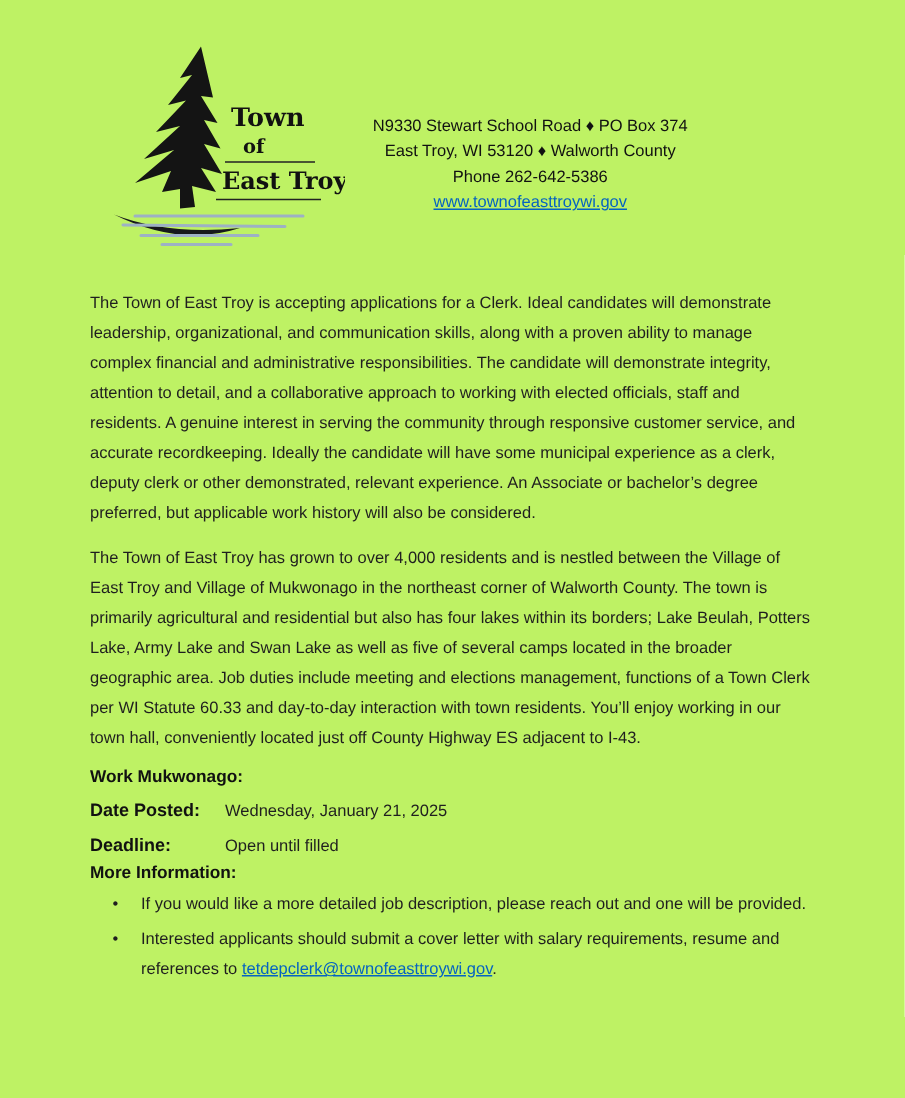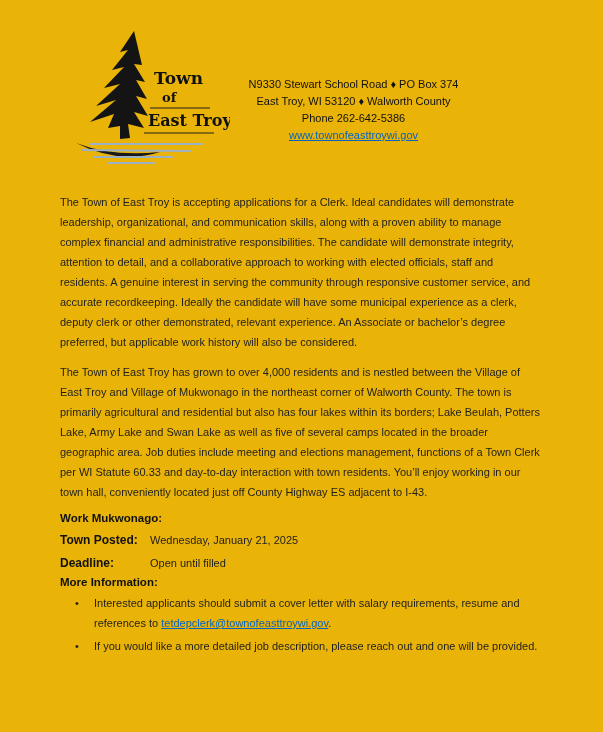--- a/index.html
+++ b/index.html
@@ -2,21 +2,21 @@
 <html><head>
 <meta charset="utf-8">
 <style>
   * { margin: 0; padding: 0; box-sizing: border-box; }
   html, body { background: #ffffff; }
   body {
     width: 603px; height: 732px; overflow: hidden;
     font-family: "Liberation Sans", sans-serif;
     color: #1f1f1f;
   }
-  .page { width: 603px; height: 732px; background: #eab308; }
+  .page { width: 603px; height: 732px; background: #bef264; }
 
   
   .header { display: flex; padding: 26px 40px 0 50px; }
   .logo { width: 180px; flex: 0 0 auto; }
   .logo svg { display: block; }
   .logo-text { font-family: "DejaVu Serif", serif; font-weight: bold; fill: #111; }
   .contact {
     width: 235px; margin-left: 6px; margin-top: 50px;
     text-align: center; font-size: 11px; line-height: 17px; color: #111;
   }
@@ -89,29 +89,29 @@
   </header>
 
   <main>
     <p class="body-para">The Town of East Troy is accepting applications for a Clerk. Ideal candidates will demonstrate leadership, organizational, and communication skills, along with a proven ability to manage complex financial and administrative responsibilities. The candidate will demonstrate integrity, attention to detail, and a collaborative approach to working with elected officials, staff and residents. A genuine interest in serving the community through responsive customer service, and accurate recordkeeping.  Ideally the candidate will have some municipal experience as a clerk, deputy clerk or other demonstrated, relevant experience.  An Associate or bachelor’s degree preferred, but applicable work history will also be considered.</p>
 
     <p class="body-para">The Town of East Troy has grown to over 4,000 residents and is nestled between the Village of East Troy and Village of Mukwonago in the northeast corner of Walworth County. The town is primarily agricultural and residential but also has four lakes within its borders; Lake Beulah, Potters Lake, Army Lake and Swan Lake as well as five of several camps located in the broader geographic area. Job duties include meeting and elections management, functions of a Town Clerk per WI Statute 60.33 and day-to-day interaction with town residents. You’ll enjoy working in our town hall, conveniently located just off County Highway ES adjacent to I-43.</p>
 
     <h3 class="section-heading">Work Mukwonago:</h3>
 
     <div class="field-row">
-      <span class="field-label">Town Posted:</span>
+      <span class="field-label">Date Posted:</span>
       <span class="field-value">Wednesday, January 21, 2025</span>
     </div>
 
     <div class="field-row">
       <span class="field-label">Deadline:</span>
       <span class="field-value">Open until filled</span>
     </div>
 
     <h3 class="section-heading">More Information:</h3>
     <ul class="bullets">
+      <li>If you would like a more detailed job description, please reach out and one will be provided.</li>
       <li><span>Interested applicants should submit a cover letter with salary requirements, resume and references to </span><a class="link" href="#">tetdepclerk@townofeasttroywi.gov</a><span>.</span></li>
-      <li>If you would like a more detailed job description, please reach out and one will be provided.</li>
     </ul>
   </main>
 
 </div>
 
 </body></html>

